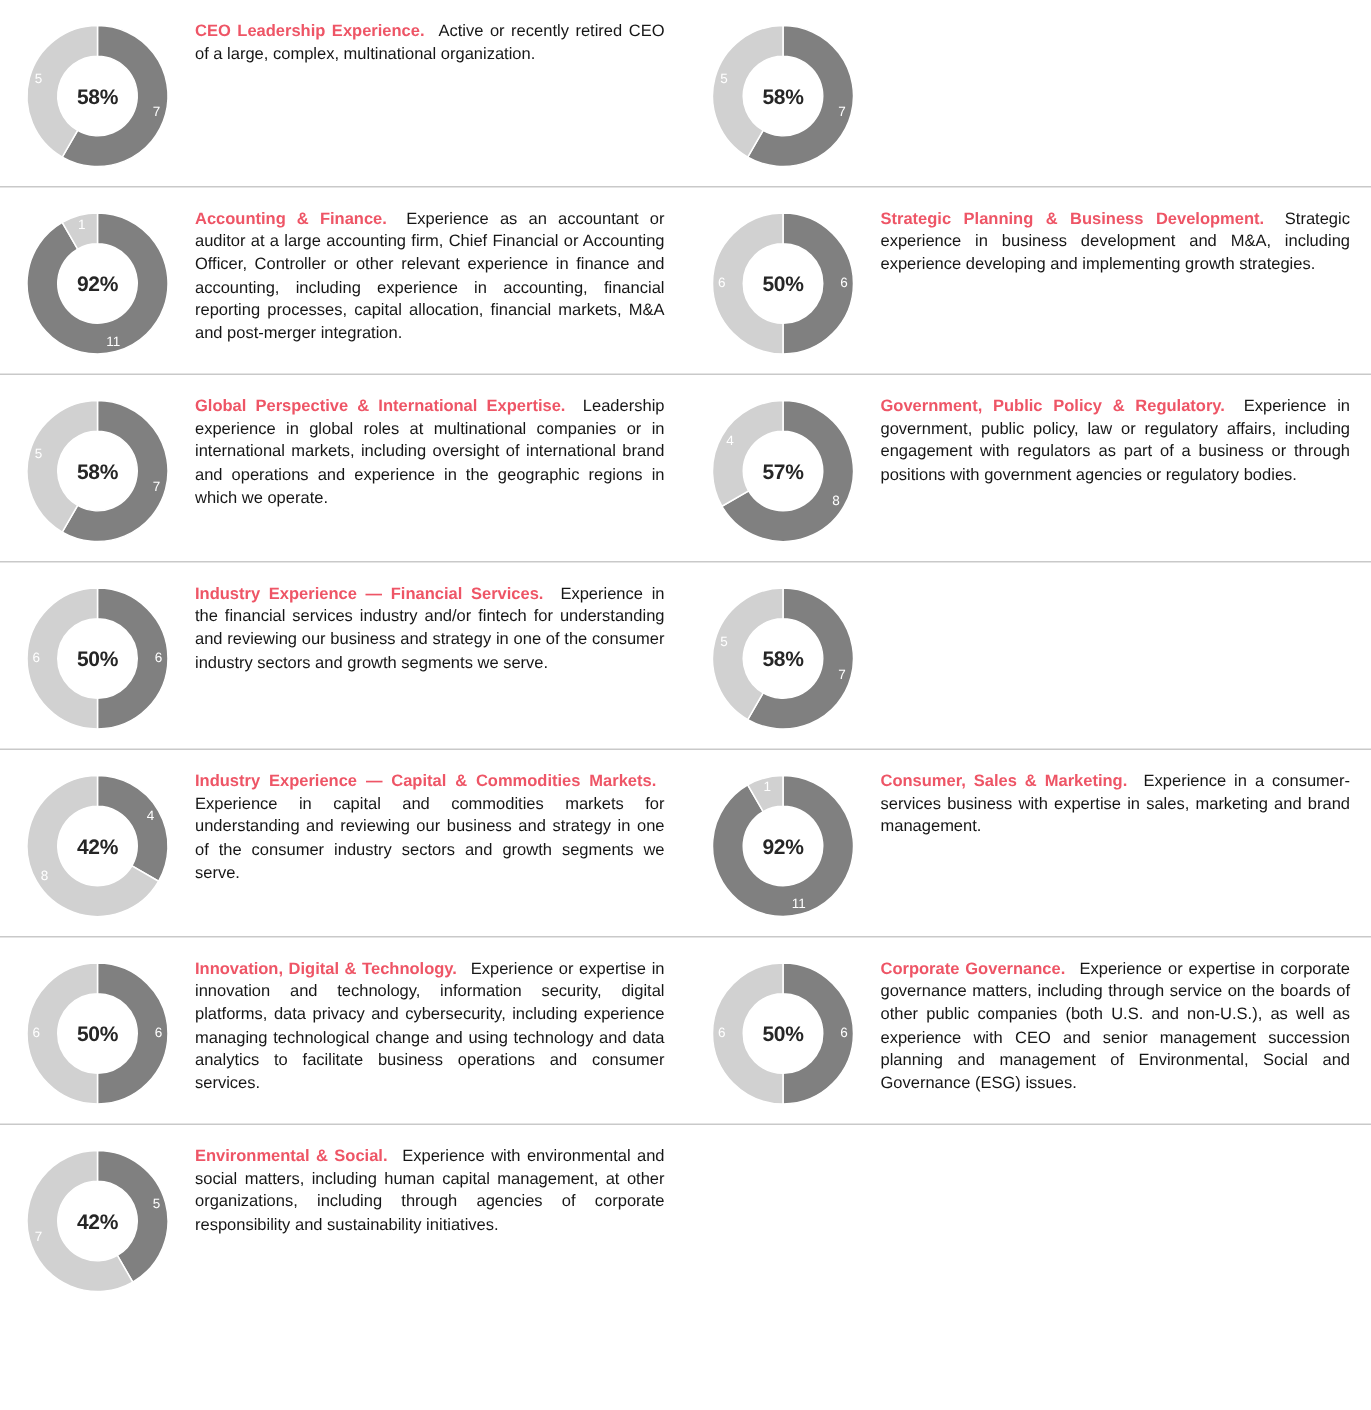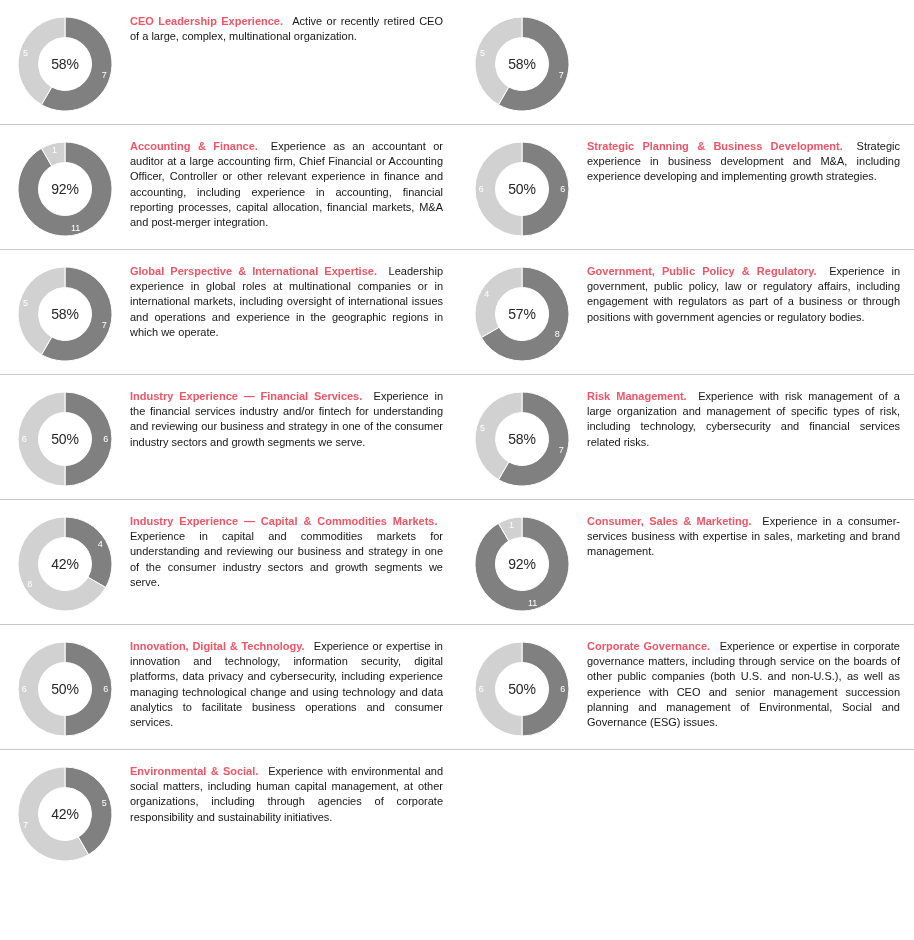--- a/index.html
+++ b/index.html
@@ -60,21 +60,21 @@
   }
   .donut-center {
     position: absolute;
     left: 0; top: 0;
     width: 100px;
     height: 100px;
     display: flex;
     align-items: center;
     justify-content: center;
     font-size: 14px;
-    font-weight: normal;
+    font-weight: bold;
     color: #262626;
     letter-spacing: -0.2px;
     pointer-events: none;
   }
   .seg-label {
     position: absolute;
     font-size: 9px;
     color: #ffffff;
     pointer-events: none;
     transform: translate(-50%, -50%);
@@ -173,21 +173,21 @@
           <div class="donut">
             <svg viewBox="0 0 100 100">
               <path d="M 50.00 3.00 A 47 47 0 1 1 26.50 90.70 L 36.75 72.95 A 26.5 26.5 0 1 0 50.00 23.50 Z" fill="#808080" stroke="#ffffff" stroke-width="1"></path>
               <path d="M 26.50 90.70 A 47 47 0 0 1 50.00 3.00 L 50.00 23.50 A 26.5 26.5 0 0 0 36.75 72.95 Z" fill="#d1d1d1" stroke="#ffffff" stroke-width="1"></path>
             </svg>
             <div class="donut-center">58%</div>
             <div class="seg-label" style="left: 89.3615px; top: 60.5469px;">7</div>
             <div class="seg-label" style="left: 10.6385px; top: 39.4531px;">5</div>
           </div>
         </div>
-        <div class="skill-text"><span class="skill-title">Global Perspective &amp; International Expertise.</span>  <span class="skill-desc">Leadership experience in global roles at multinational companies or in international markets, including oversight of international issues and operations and experience in the geographic regions in which we operate.</span></div>
+        <div class="skill-text"><span class="skill-title">Global Perspective &amp; International Expertise.</span>  <span class="skill-desc">Leadership experience in global roles at multinational companies or in international markets, including oversight of international brand and operations and experience in the geographic regions in which we operate.</span></div>
       </div>
       <div class="skill-cell">
         <div class="donut-wrap">
           <div class="donut">
             <svg viewBox="0 0 100 100">
               <path d="M 50.00 3.00 A 47 47 0 1 1 9.30 73.50 L 27.05 63.25 A 26.5 26.5 0 1 0 50.00 23.50 Z" fill="#808080" stroke="#ffffff" stroke-width="1"></path>
               <path d="M 9.30 73.50 A 47 47 0 0 1 50.00 3.00 L 50.00 23.50 A 26.5 26.5 0 0 0 27.05 63.25 Z" fill="#d1d1d1" stroke="#ffffff" stroke-width="1"></path>
             </svg>
             <div class="donut-center">57%</div>
             <div class="seg-label" style="left: 85.2905px; top: 70.375px;">8</div>
@@ -217,21 +217,20 @@
           <div class="donut">
             <svg viewBox="0 0 100 100">
               <path d="M 50.00 3.00 A 47 47 0 1 1 26.50 90.70 L 36.75 72.95 A 26.5 26.5 0 1 0 50.00 23.50 Z" fill="#808080" stroke="#ffffff" stroke-width="1"></path>
               <path d="M 26.50 90.70 A 47 47 0 0 1 50.00 3.00 L 50.00 23.50 A 26.5 26.5 0 0 0 36.75 72.95 Z" fill="#d1d1d1" stroke="#ffffff" stroke-width="1"></path>
             </svg>
             <div class="donut-center">58%</div>
             <div class="seg-label" style="left: 89.3615px; top: 60.5469px;">7</div>
             <div class="seg-label" style="left: 10.6385px; top: 39.4531px;">5</div>
           </div>
         </div>
-        <div class="skill-text"><span class="skill-title">Risk Management.</span>  <span class="skill-desc">Experience with risk management of a large organization and management of specific types of risk, including technology, cybersecurity and financial services related risks.</span></div>
       </div>
     </div>
     <div class="skill-row">
       <div class="skill-cell">
         <div class="donut-wrap">
           <div class="donut">
             <svg viewBox="0 0 100 100">
               <path d="M 50.00 3.00 A 47 47 0 0 1 90.70 73.50 L 72.95 63.25 A 26.5 26.5 0 0 0 50.00 23.50 Z" fill="#808080" stroke="#ffffff" stroke-width="1"></path>
               <path d="M 90.70 73.50 A 47 47 0 1 1 50.00 3.00 L 50.00 23.50 A 26.5 26.5 0 1 0 72.95 63.25 Z" fill="#d1d1d1" stroke="#ffffff" stroke-width="1"></path>
             </svg>

